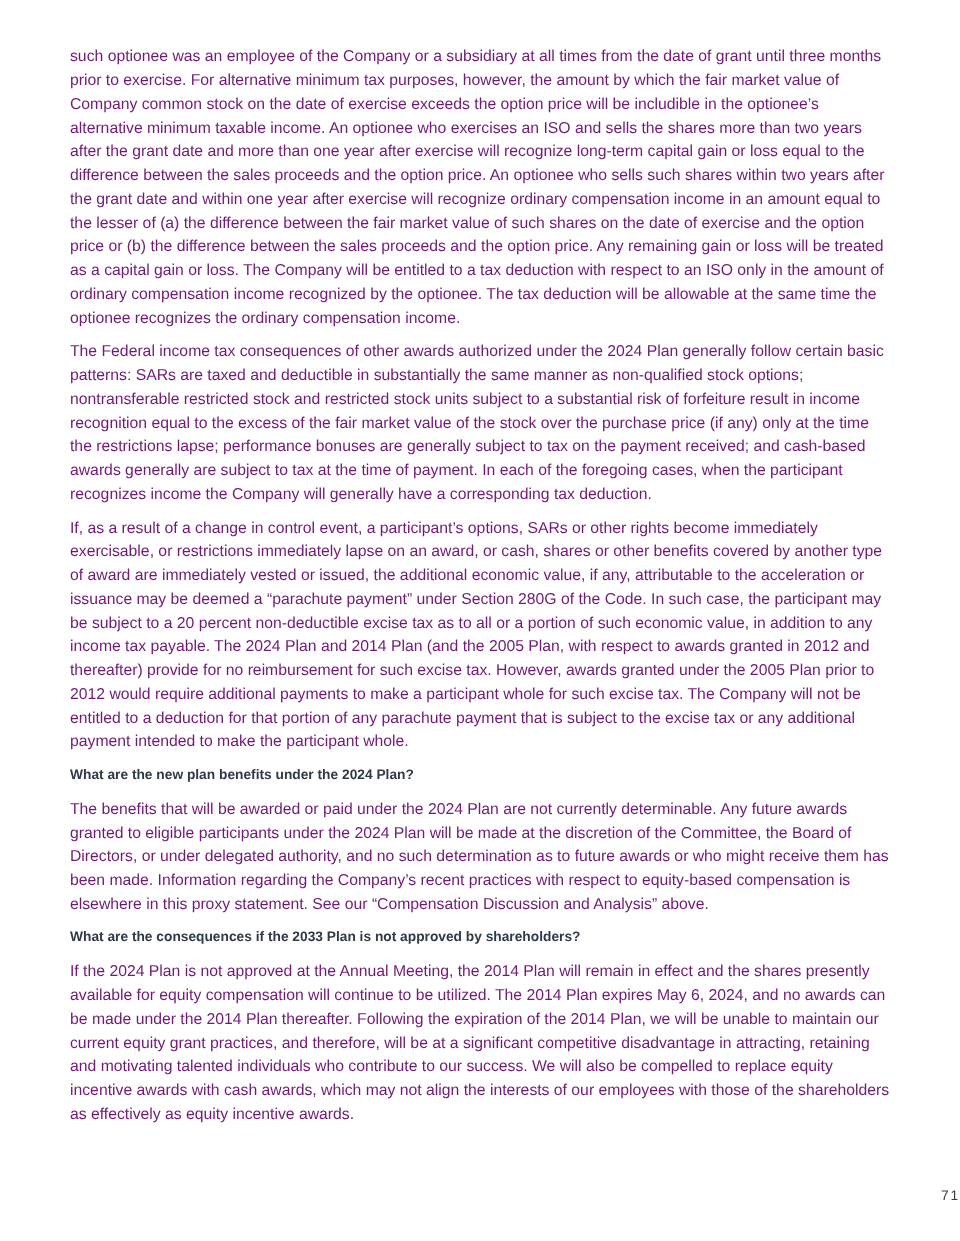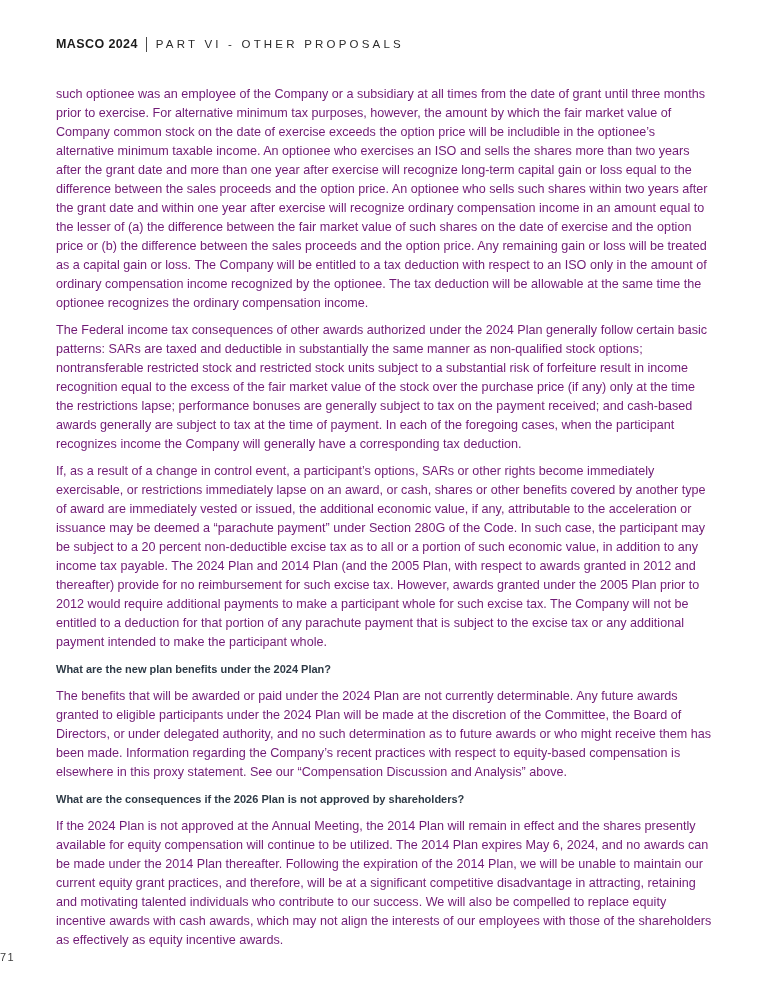--- a/index.html
+++ b/index.html
@@ -52,46 +52,41 @@
     line-height: 18px;
     font-weight: bold;
     color: #2e3a46;
     margin: 6px 0 9px 0;
   }
   .page-footer {
     position: absolute;
     left: 0;
     right: 0;
     bottom: 28px;
-    text-align: left;
+    text-align: right;
   }
   .page-number {
     font-size: 11px;
     color: #3c3c3c;
     letter-spacing: 1.5px;
   }
 </style>
 </head>
 <body>
 
 <div class="page">
 
-  <header class="page-header">
-    <span class="brand">MASCO 2024</span>
-    <span class="header-divider"></span>
-    <span class="section">PART VI - OTHER PROPOSALS</span>
-  </header>
 
   <main class="doc-body">
     <p class="body-para">such optionee was an employee of the Company or a subsidiary at all times from the date of grant until three months prior to exercise. For alternative minimum tax purposes, however, the amount by which the fair market value of Company common stock on the date of exercise exceeds the option price will be includible in the optionee’s alternative minimum taxable income. An optionee who exercises an ISO and sells the shares more than two years after the grant date and more than one year after exercise will recognize long-term capital gain or loss equal to the difference between the sales proceeds and the option price. An optionee who sells such shares within two years after the grant date and within one year after exercise will recognize ordinary compensation income in an amount equal to the lesser of (a) the difference between the fair market value of such shares on the date of exercise and the option price or (b) the difference between the sales proceeds and the option price. Any remaining gain or loss will be treated as a capital gain or loss. The Company will be entitled to a tax deduction with respect to an ISO only in the amount of ordinary compensation income recognized by the optionee. The tax deduction will be allowable at the same time the optionee recognizes the ordinary compensation income.</p>
     <p class="body-para">The Federal income tax consequences of other awards authorized under the 2024 Plan generally follow certain basic patterns: SARs are taxed and deductible in substantially the same manner as non-qualified stock options; nontransferable restricted stock and restricted stock units subject to a substantial risk of forfeiture result in income recognition equal to the excess of the fair market value of the stock over the purchase price (if any) only at the time the restrictions lapse; performance bonuses are generally subject to tax on the payment received; and cash-based awards generally are subject to tax at the time of payment. In each of the foregoing cases, when the participant recognizes income the Company will generally have a corresponding tax deduction.</p>
     <p class="body-para">If, as a result of a change in control event, a participant’s options, SARs or other rights become immediately exercisable, or restrictions immediately lapse on an award, or cash, shares or other benefits covered by another type of award are immediately vested or issued, the additional economic value, if any, attributable to the acceleration or issuance may be deemed a “parachute payment” under Section 280G of the Code. In such case, the participant may be subject to a 20 percent non-deductible excise tax as to all or a portion of such economic value, in addition to any income tax payable. The 2024 Plan and 2014 Plan (and the 2005 Plan, with respect to awards granted in 2012 and thereafter) provide for no reimbursement for such excise tax. However, awards granted under the 2005 Plan prior to 2012 would require additional payments to make a participant whole for such excise tax. The Company will not be entitled to a deduction for that portion of any parachute payment that is subject to the excise tax or any additional payment intended to make the participant whole.</p>
     <h2 class="q-heading">What are the new plan benefits under the 2024 Plan?</h2>
     <p class="body-para">The benefits that will be awarded or paid under the 2024 Plan are not currently determinable. Any future awards granted to eligible participants under the 2024 Plan will be made at the discretion of the Committee, the Board of Directors, or under delegated authority, and no such determination as to future awards or who might receive them has been made. Information regarding the Company’s recent practices with respect to equity-based compensation is elsewhere in this proxy statement. See our “Compensation Discussion and Analysis” above.</p>
-    <h2 class="q-heading">What are the consequences if the 2026 Plan is not approved by shareholders?</h2>
+    <h2 class="q-heading">What are the consequences if the 2033 Plan is not approved by shareholders?</h2>
     <p class="body-para">If the 2024 Plan is not approved at the Annual Meeting, the 2014 Plan will remain in effect and the shares presently available for equity compensation will continue to be utilized. The 2014 Plan expires May 6, 2024, and no awards can be made under the 2014 Plan thereafter. Following the expiration of the 2014 Plan, we will be unable to maintain our current equity grant practices, and therefore, will be at a significant competitive disadvantage in attracting, retaining and motivating talented individuals who contribute to our success. We will also be compelled to replace equity incentive awards with cash awards, which may not align the interests of our employees with those of the shareholders as effectively as equity incentive awards.</p>
   </main>
 
   <footer class="page-footer">
     <span class="page-number">71</span>
   </footer>
 
 </div>
 
 </body></html>

